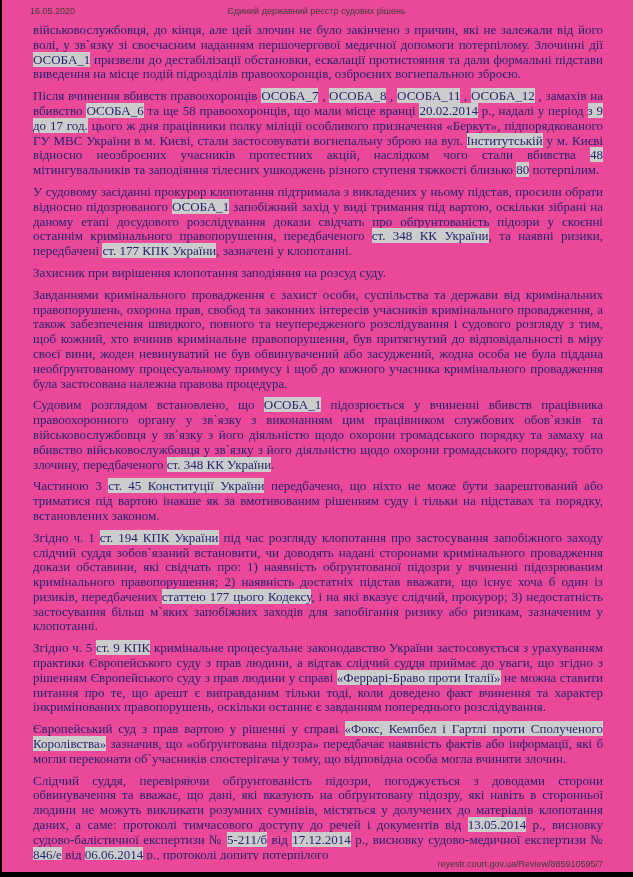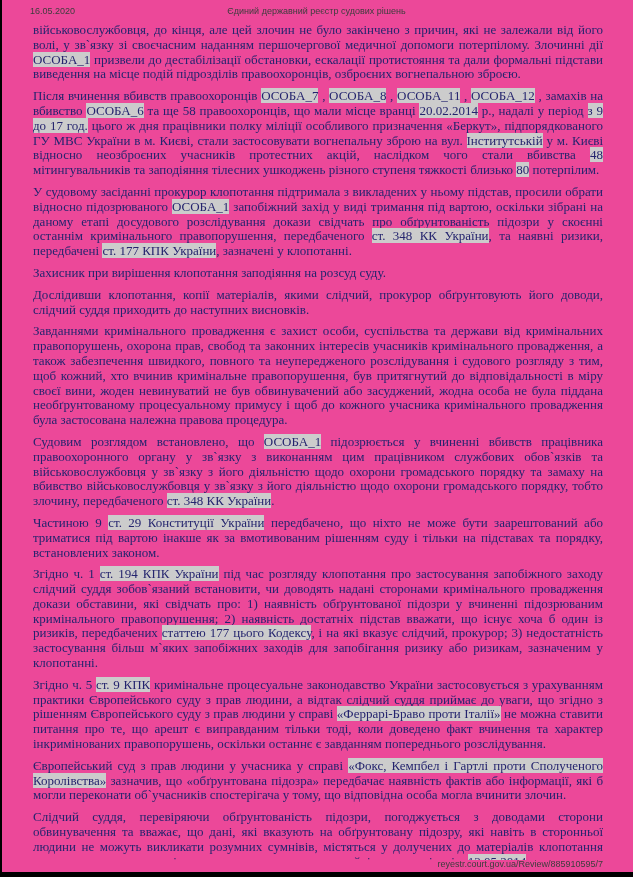--- a/index.html
+++ b/index.html
@@ -44,27 +44,26 @@
   <div class="header">
     <span class="header-date">16.05.2020</span>
     <span class="header-title">Єдиний державний реєстр судових рішень</span>
   </div>
 
   <div class="doc-body" id="doc-body">
       <p class="para"><span>військовослужбовця, до кінця, але цей злочин не було закінчено з причин, які не залежали від його волі, у зв`язку зі своєчасним наданням першочергової медичної допомоги потерпілому. Злочинні дії </span><span class="hl">ОСОБА_1</span><span> призвели до дестабілізації обстановки, ескалації протистояння та дали формальні підстави виведення на місце подій підрозділів правоохоронців, озброєних вогнепальною зброєю.</span></p>
       <p class="para"><span>Після вчинення вбивств правоохоронців </span><span class="hl">ОСОБА_7</span><span> , </span><span class="hl">ОСОБА_8</span><span> , </span><span class="hl">ОСОБА_11</span><span> , </span><span class="hl">ОСОБА_12</span><span> , замахів на вбивство </span><span class="hl">ОСОБА_6</span><span> та ще 58 правоохоронців, що мали місце вранці </span><span class="hl">20.02.2014</span><span> р., надалі у період </span><span class="hl">з 9 до 17 год.</span><span> цього ж дня працівники полку міліції особливого призначення «Беркут», підпорядкованого ГУ МВС України в м. Києві, стали застосовувати вогнепальну зброю на вул. </span><span class="hl">Інститутській</span><span> у м. Києві відносно неозброєних учасників протестних акцій, наслідком чого стали вбивства </span><span class="hl">48</span><span> мітингувальників та заподіяння тілесних ушкоджень різного ступеня тяжкості близько </span><span class="hl">80</span><span> потерпілим.</span></p>
       <p class="para"><span>У судовому засіданні прокурор клопотання підтримала з викладених у ньому підстав, просили обрати відносно підозрюваного </span><span class="hl">ОСОБА_1</span><span> запобіжний захід у виді тримання під вартою, оскільки зібрані на даному етапі досудового розслідування докази свідчать про обґрунтованість підозри у скоєнні останнім кримінального правопорушення, передбаченого </span><span class="hl">ст. 348 КК України</span><span>, та наявні ризики, передбачені </span><span class="hl">ст. 177 КПК України</span><span>, зазначені у клопотанні.</span></p>
       <p class="para"><span>Захисник при вирішення клопотання заподіяння на розсуд суду.</span></p>
-      <p class="para"><span>Дослідивши клопотання, копії матеріалів, якими слідчий, прокурор обґрунтовують його доводи, слідчий суддя приходить до наступних висновків.</span></p>
       <p class="para"><span>Завданнями кримінального провадження є захист особи, суспільства та держави від кримінальних правопорушень, охорона прав, свобод та законних інтересів учасників кримінального провадження, а також забезпечення швидкого, повного та неупередженого розслідування і судового розгляду з тим, щоб кожний, хто вчинив кримінальне правопорушення, був притягнутий до відповідальності в міру своєї вини, жоден невинуватий не був обвинувачений або засуджений, жодна особа не була піддана необґрунтованому процесуальному примусу і щоб до кожного учасника кримінального провадження була застосована належна правова процедура.</span></p>
       <p class="para"><span>Судовим розглядом встановлено, що </span><span class="hl">ОСОБА_1</span><span> підозрюється у вчиненні вбивств працівника правоохоронного органу у зв`язку з виконанням цим працівником службових обов`язків та військовослужбовця у зв`язку з його діяльністю щодо охорони громадського порядку та замаху на вбивство військовослужбовця у зв`язку з його діяльністю щодо охорони громадського порядку, тобто злочину, передбаченого </span><span class="hl">ст. 348 КК України</span><span>.</span></p>
-      <p class="para"><span>Частиною 9 </span><span class="hl">ст. 29 Конституції України</span><span> передбачено, що ніхто не може бути заарештований або триматися під вартою інакше як за вмотивованим рішенням суду і тільки на підставах та порядку, встановлених законом.</span></p>
+      <p class="para"><span>Частиною 3 </span><span class="hl">ст. 45 Конституції України</span><span> передбачено, що ніхто не може бути заарештований або триматися під вартою інакше як за вмотивованим рішенням суду і тільки на підставах та порядку, встановлених законом.</span></p>
       <p class="para"><span>Згідно ч. 1 </span><span class="hl">ст. 194 КПК України</span><span> під час розгляду клопотання про застосування запобіжного заходу слідчий суддя зобов`язаний встановити, чи доводять надані сторонами кримінального провадження докази обставини, які свідчать про: 1) наявність обґрунтованої підозри у вчиненні підозрюваним кримінального правопорушення; 2) наявність достатніх підстав вважати, що існує хоча б один із ризиків, передбачених </span><span class="hl">статтею 177 цього Кодексу</span><span>, і на які вказує слідчий, прокурор; 3) недостатність застосування більш м`яких запобіжних заходів для запобігання ризику або ризикам, зазначеним у клопотанні.</span></p>
       <p class="para"><span>Згідно ч. 5 </span><span class="hl">ст. 9 КПК</span><span> кримінальне процесуальне законодавство України застосовується з урахуванням практики Європейського суду з прав людини, а відтак слідчий суддя приймає до уваги, що згідно з рішенням Європейського суду з прав людини у справі </span><span class="hl">«Феррарі-Браво проти Італії»</span><span> не можна ставити питання про те, що арешт є виправданим тільки тоді, коли доведено факт вчинення та характер інкримінованих правопорушень, оскільки останнє є завданням попереднього розслідування.</span></p>
-      <p class="para"><span>Європейський суд з прав людини у учасника у справі </span><span class="hl">«Фокс, Кемпбел і Гартлі проти Сполученого Королівства»</span><span> зазначив, що «обґрунтована підозра» передбачає наявність фактів або інформації, які б могли переконати об`учасників спостерігача у тому, що відповідна особа могла вчинити злочин.</span></p>
+      <p class="para"><span>Європейський суд з прав вартою у рішенні у справі </span><span class="hl">«Фокс, Кемпбел і Гартлі проти Сполученого Королівства»</span><span> зазначив, що «обґрунтована підозра» передбачає наявність фактів або інформації, які б могли переконати об`учасників спостерігача у тому, що відповідна особа могла вчинити злочин.</span></p>
       <p class="para"><span>Слідчий суддя, перевіряючи обґрунтованість підозри, погоджується з доводами сторони обвинувачення та вважає, що дані, які вказують на обґрунтовану підозру, які навіть в сторонньої людини не можуть викликати розумних сумнівів, містяться у долучених до матеріалів клопотання даних, а саме: протоколі тимчасового доступу до речей і документів від </span><span class="hl">13.05.2014</span><span> р., висновку судово-балістичної експертизи № </span><span class="hl">5-211/б</span><span> від </span><span class="hl">17.12.2014</span><span> р., висновку судово-медичної експертизи № </span><span class="hl">846/е</span><span> від </span><span class="hl">06.06.2014</span><span> р., протоколі допиту потерпілого </span></p>
     </div>
 
   <div class="footer">
     <span>reyestr.court.gov.ua/Review/88591059</span>
     <span>5/7</span>
   </div>
 
   <div class="bottom-edge"></div>
 </div>

